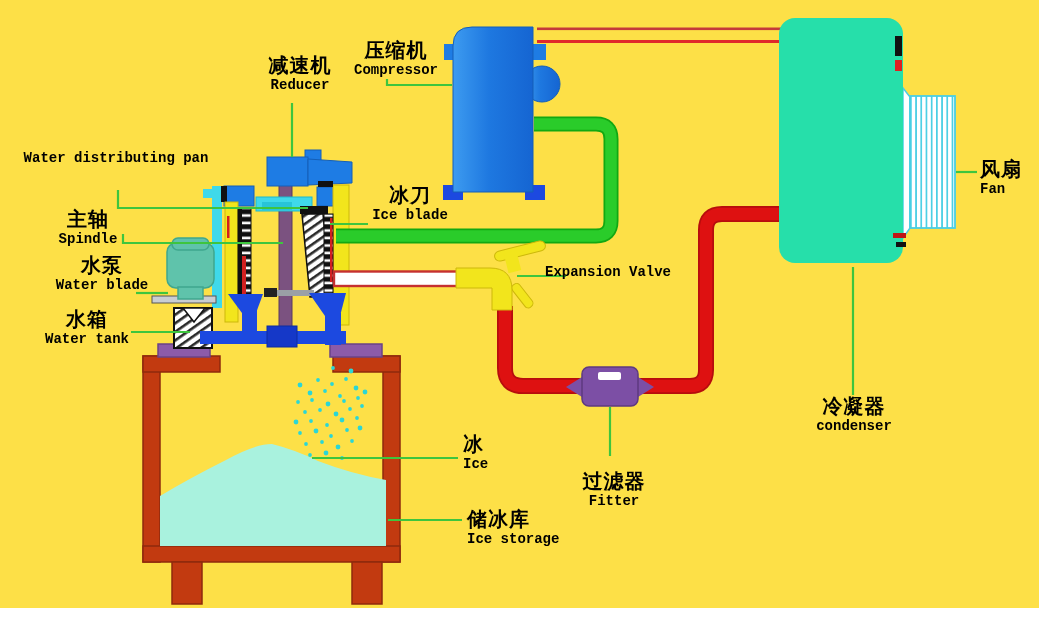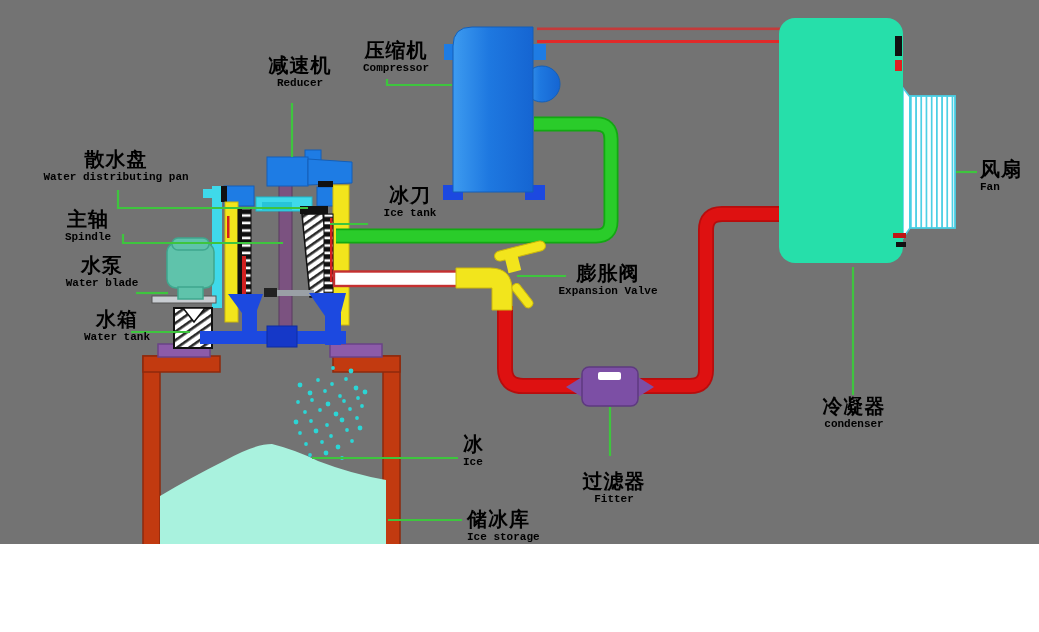--- a/index.html
+++ b/index.html
@@ -1,24 +1,24 @@
 <!DOCTYPE html>
 <html><head>
 <meta charset="utf-8">
 <style>
   html,body{margin:0;padding:0;background:#fff;}
-  #stage{position:relative;width:1039px;height:544px;background:#737373;overflow:hidden;
+  #stage{position:relative;width:1039px;height:608px;background:#fde047;overflow:hidden;
          font-family:"Liberation Sans",sans-serif;}
   #stage svg{position:absolute;left:0;top:0;}
   .lbl{position:absolute;color:#000;text-align:center;z-index:5;}
   .lbl.leftalign{text-align:left;}
   .lbl .zh{font-family:"Liberation Sans",sans-serif;font-weight:bold;font-size:20px;
            letter-spacing:1px;line-height:1.05;white-space:nowrap;}
   .lbl .en{font-family:"Liberation Mono","DejaVu Sans Mono",monospace;font-weight:bold;
-           font-size:11px;line-height:1.3;white-space:nowrap;}
+           font-size:14px;line-height:1.3;white-space:nowrap;}
   .ctr{transform:translateX(-50%);}
 </style>
 </head>
 <body>
 
 <div id="stage">
 
 <svg width="1039" height="632" viewBox="0 0 1039 632">
   <defs>
     <linearGradient id="compGrad" x1="0" y1="0" x2="1" y2="0">
@@ -240,41 +240,39 @@
 
   <div class="lbl ctr" style="left:300px;top:55px;">
     <div class="zh">减速机</div>
     <div class="en">Reducer</div>
   </div>
   <div class="lbl ctr" style="left:396px;top:40px;">
     <div class="zh">压缩机</div>
     <div class="en">Compressor</div>
   </div>
   <div class="lbl ctr" style="left:116px;top:149px;">
-    <div class="zh">散水盘</div>
     <div class="en">Water distributing pan</div>
   </div>
   <div class="lbl ctr" style="left:88px;top:209px;">
     <div class="zh">主轴</div>
     <div class="en">Spindle</div>
   </div>
   <div class="lbl ctr" style="left:90px;top:255px;margin-left:12px;">
     <div class="zh">水泵</div>
     <div class="en">Water blade</div>
   </div>
-  <div class="lbl ctr" style="left:87px;top:309px;margin-left:30px;">
+  <div class="lbl ctr" style="left:87px;top:309px;">
     <div class="zh">水箱</div>
     <div class="en">Water tank</div>
   </div>
   <div class="lbl ctr" style="left:410px;top:185px;">
     <div class="zh">冰刀</div>
-    <div class="en">Ice tank</div>
+    <div class="en">Ice blade</div>
   </div>
   <div class="lbl ctr" style="left:608px;top:263px;">
-    <div class="zh">膨胀阀</div>
     <div class="en">Expansion Valve</div>
   </div>
   <div class="lbl ctr" style="left:614px;top:471px;">
     <div class="zh">过滤器</div>
     <div class="en">Fitter</div>
   </div>
   <div class="lbl leftalign" style="left:463px;top:434px;">
     <div class="zh">冰</div>
     <div class="en">Ice</div>
   </div>

